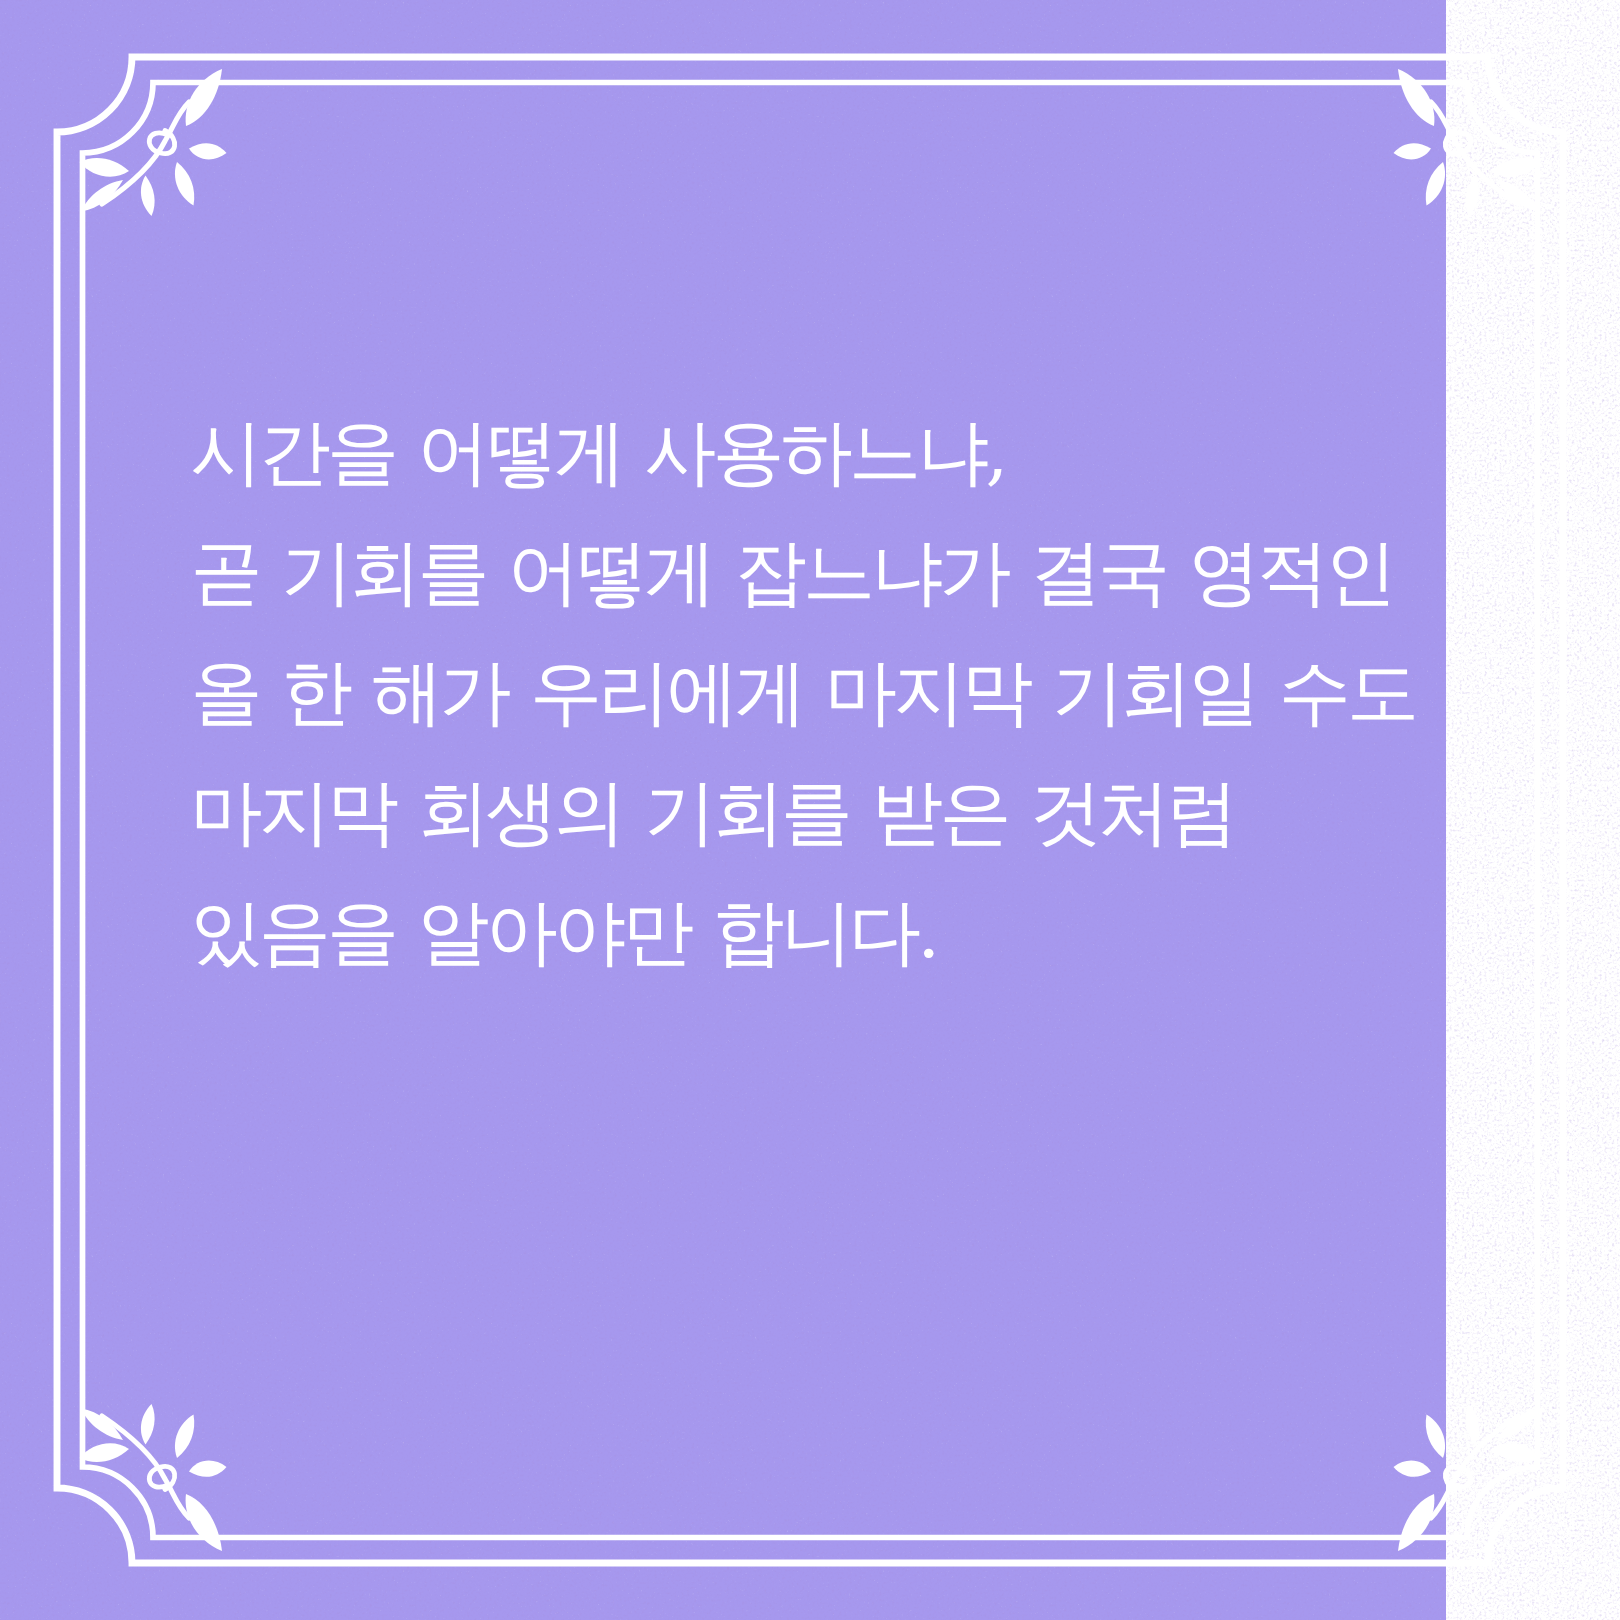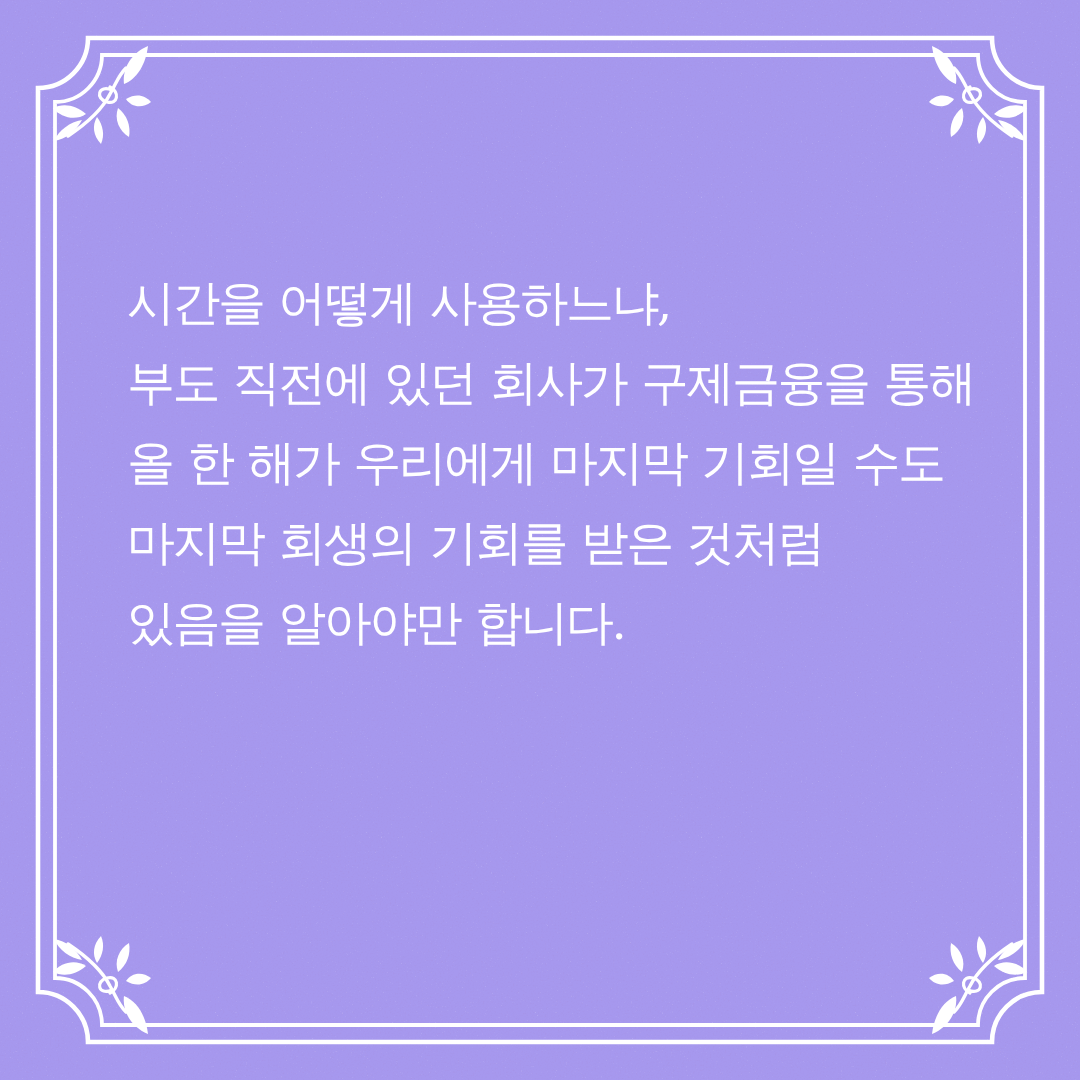--- a/index.html
+++ b/index.html
@@ -5,21 +5,21 @@
   :root{
     --bg:#a698ee;
     --ink:#ffffff;
   }
   html,body{margin:0;padding:0;}
   body{
     width:1080px;height:1080px;overflow:hidden;
     font-family:"DejaVu Serif","Liberation Serif",serif;
   }
   .card{
-    position:relative;width:1080px;height:1080px;
+    position:relative;width:964px;height:1080px;
     background:var(--bg);
   }
   .decor-svg{
     position:absolute;inset:0;width:1080px;height:1080px;display:block;
     color:var(--ink);
   }
   .frame-line{fill:none;stroke:currentColor;}
   .frame-line.outer{stroke-width:4.6;}
   .frame-line.inner{stroke-width:3.8;}
   .quote{
@@ -79,19 +79,19 @@
              V 978 A 47 47 0 0 0 978,1025 H 102 A 47 47 0 0 0 55,978 Z"></path>
 
     <use href="#leafVine" transform="translate(52,42)"></use>
     <use href="#leafVine" transform="translate(1028,42) scale(-1,1)"></use>
     <use href="#leafVine" transform="translate(52,1038) scale(1,-1)"></use>
     <use href="#leafVine" transform="translate(1028,1038) scale(-1,-1)"></use>
   </svg>
 
   <div class="quote">
     <p>시간을 어떻게 사용하느냐,</p>
-    <p>부도 직전에 있던 회사가 구제금융을 통해</p>
+    <p>곧 기회를 어떻게 잡느냐가 결국 영적인</p>
     <p>올 한 해가 우리에게 마지막 기회일 수도</p>
     <p>마지막 회생의 기회를 받은 것처럼</p>
     <p>있음을 알아야만 합니다.</p>
   </div>
 
 </div>
 
 </body></html>

